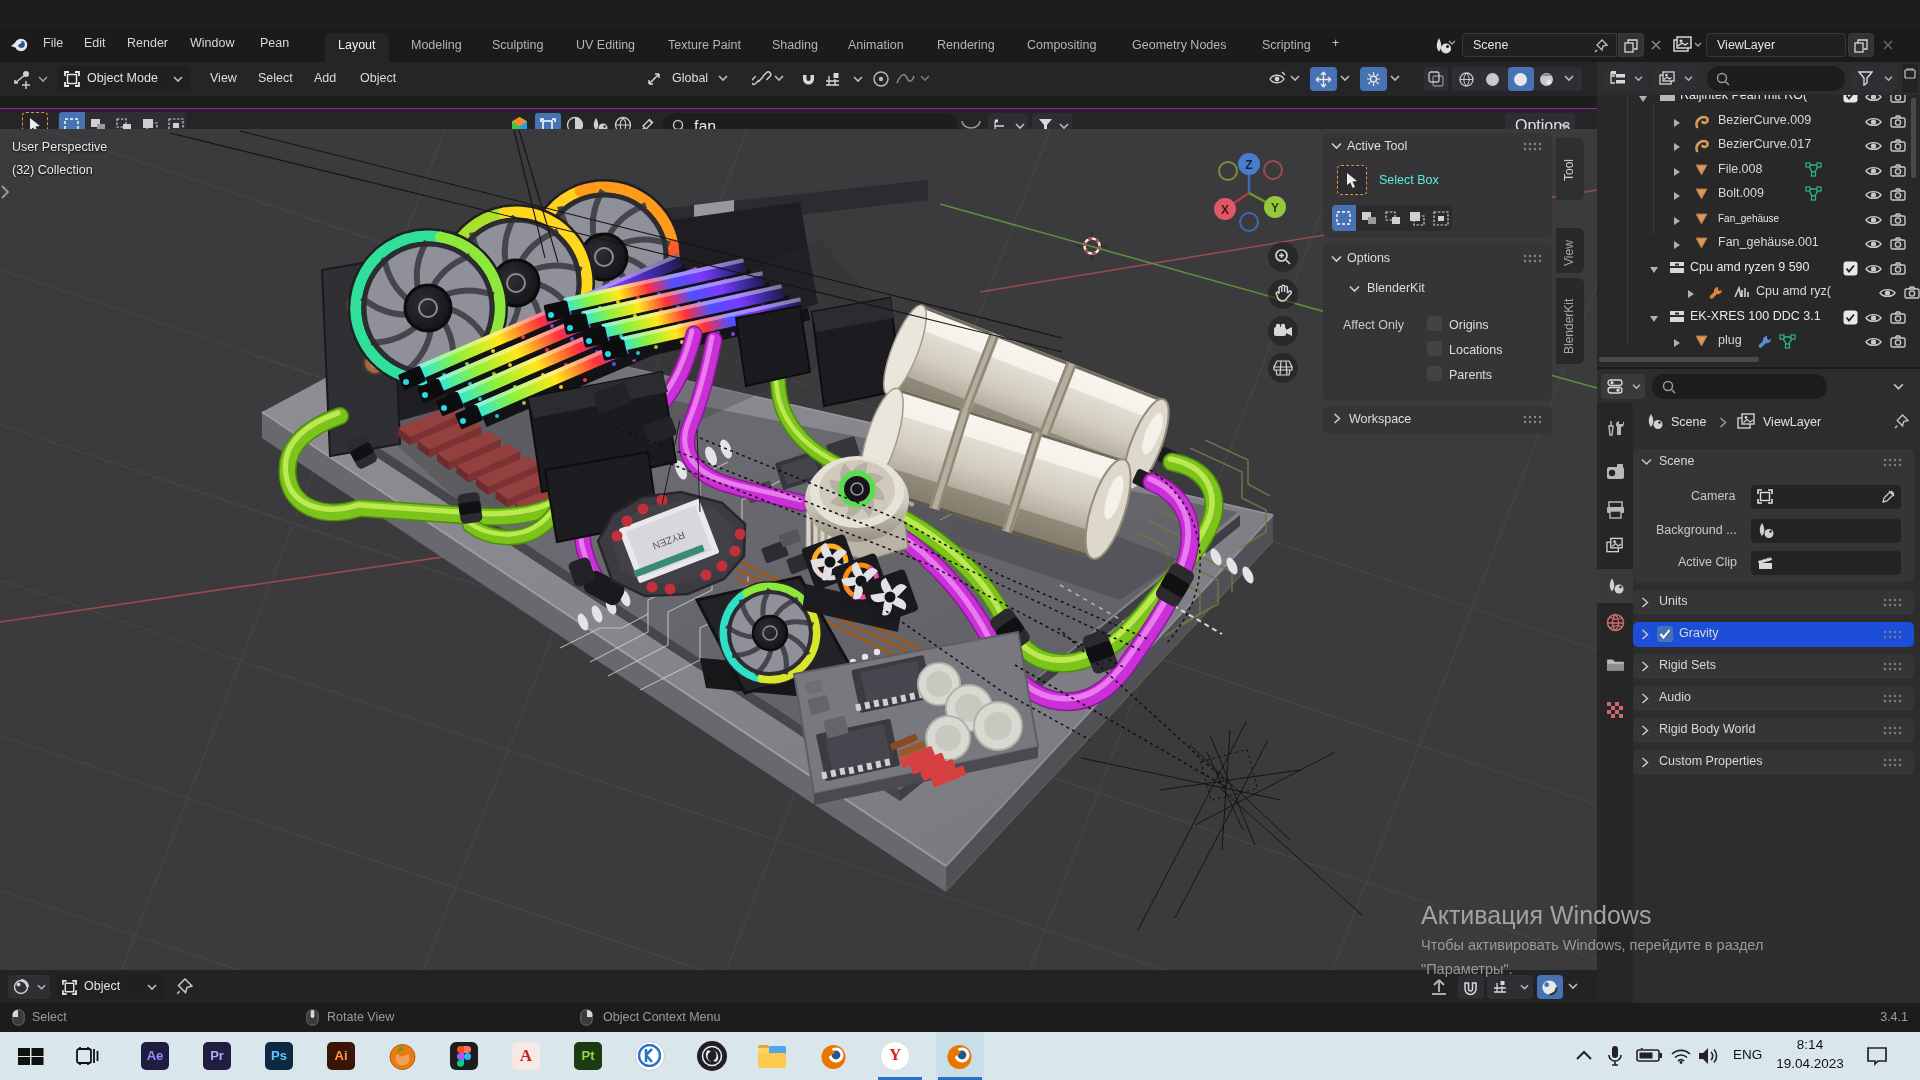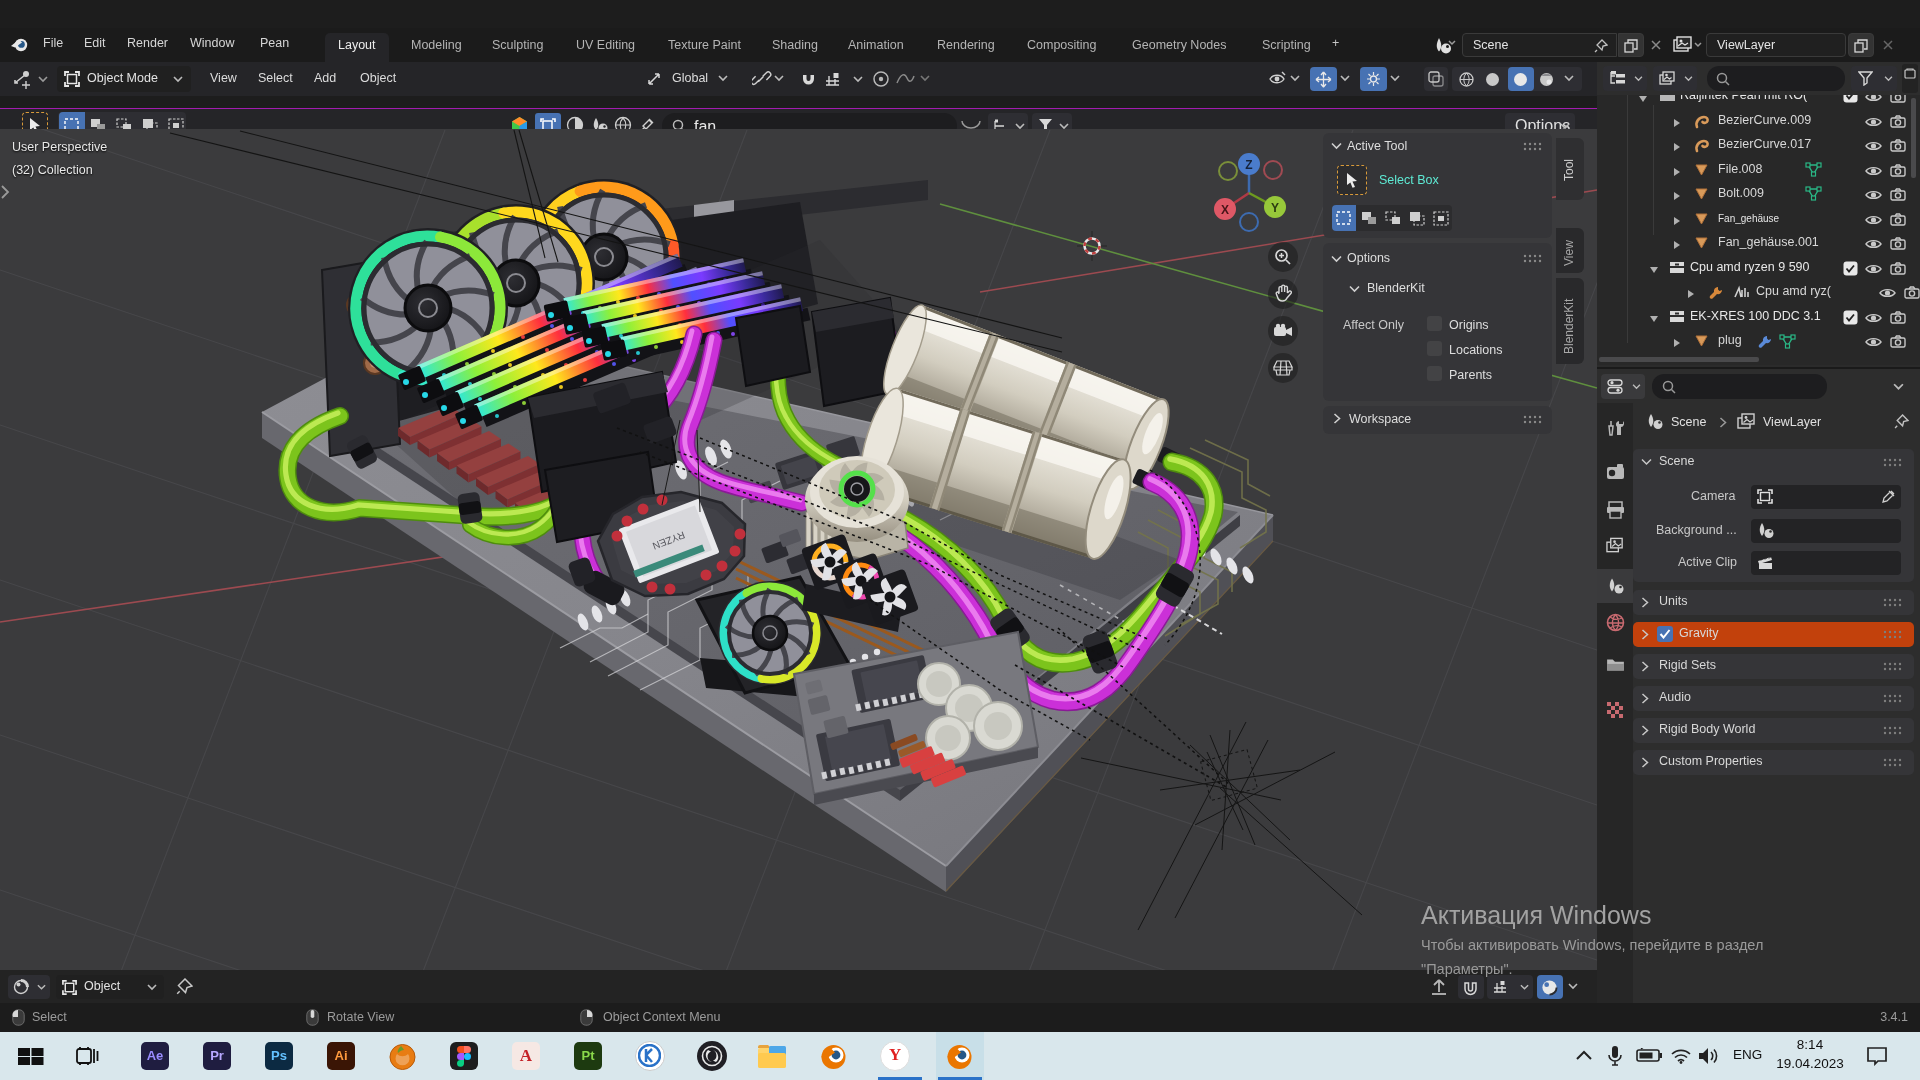--- a/index.html
+++ b/index.html
@@ -1513,21 +1513,21 @@
               <circle cx="7" cy="2" r="1.2"></circle>
               <circle cx="12" cy="2" r="1.2"></circle>
               <circle cx="17" cy="2" r="1.2"></circle>
               <circle cx="2" cy="7" r="1.2"></circle>
               <circle cx="7" cy="7" r="1.2"></circle>
               <circle cx="12" cy="7" r="1.2"></circle>
               <circle cx="17" cy="7" r="1.2"></circle>
             </g>
           </svg>
         </div>
- <div class="abs" style="left:36px;top:253px;width:281px;height:25px;background:#c2410c;border-radius:5px">
+ <div class="abs" style="left:36px;top:253px;width:281px;height:25px;background:#1d4ed8;border-radius:5px">
     <svg class="abs" style="left:8px;top:7px" width="8" height="11" viewBox="0 0 8 11">
             <path d="M1.5 1 l5 4.5 L1.5 10" stroke="#c8c8c8" stroke-width="1.5" fill="none"></path>
           </svg>
     <span class="abs" style="left:24px;top:4px;width:16px;height:16px;background:#4772b3;border-radius:3px">
             <svg style="position:absolute;left:2px;top:3px" width="12" height="10" viewBox="0 0 12 10">
               <path d="M1.5 5 l3 3.5 l6-7.5" stroke="#fff" stroke-width="2" fill="none"></path>
             </svg>
           </span>
           <span class="abs" style="left:46px;top:4px">Gravity</span>
           <svg class="abs" style="left:250px;top:8px" width="20" height="9" viewBox="0 0 20 9">

